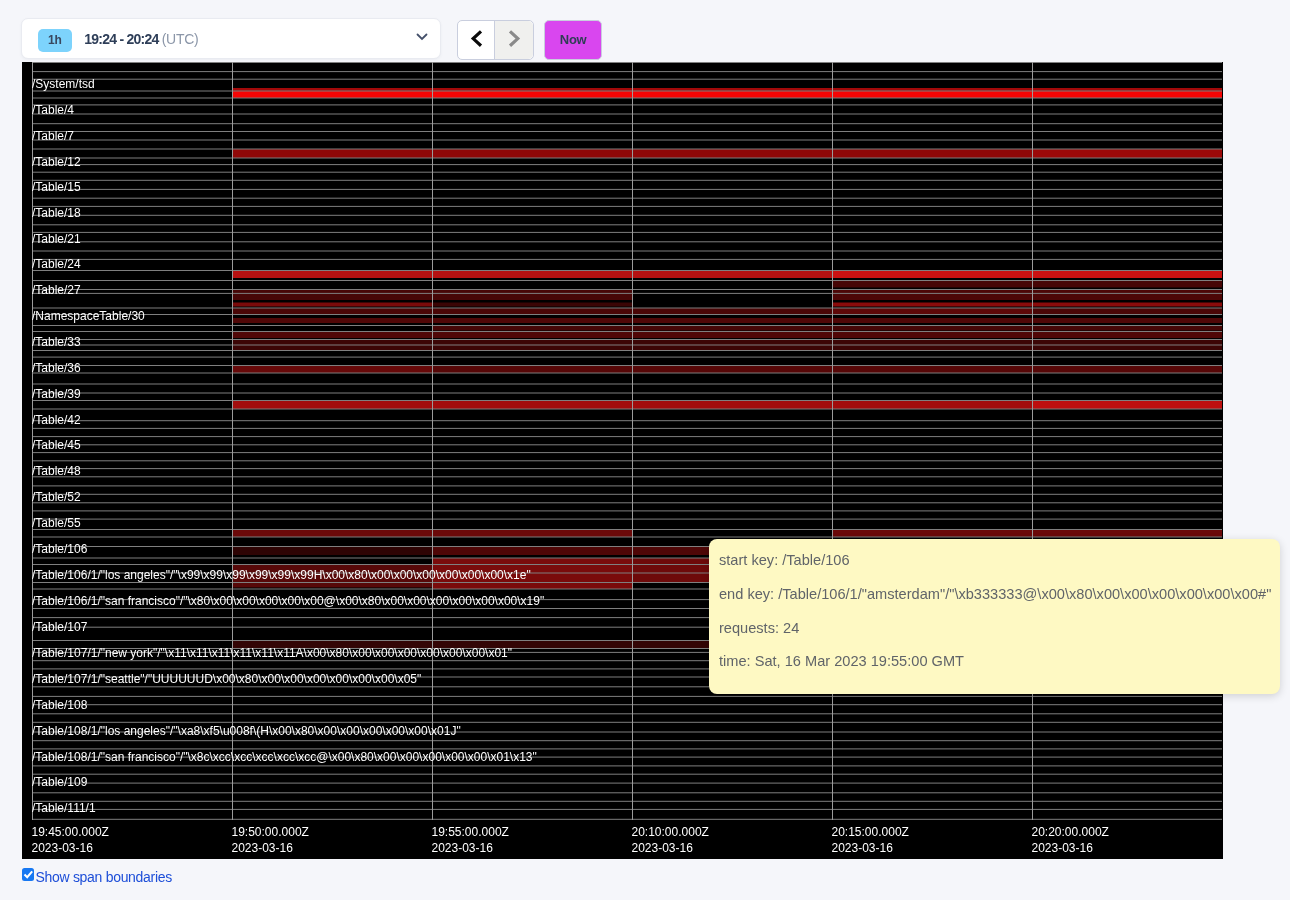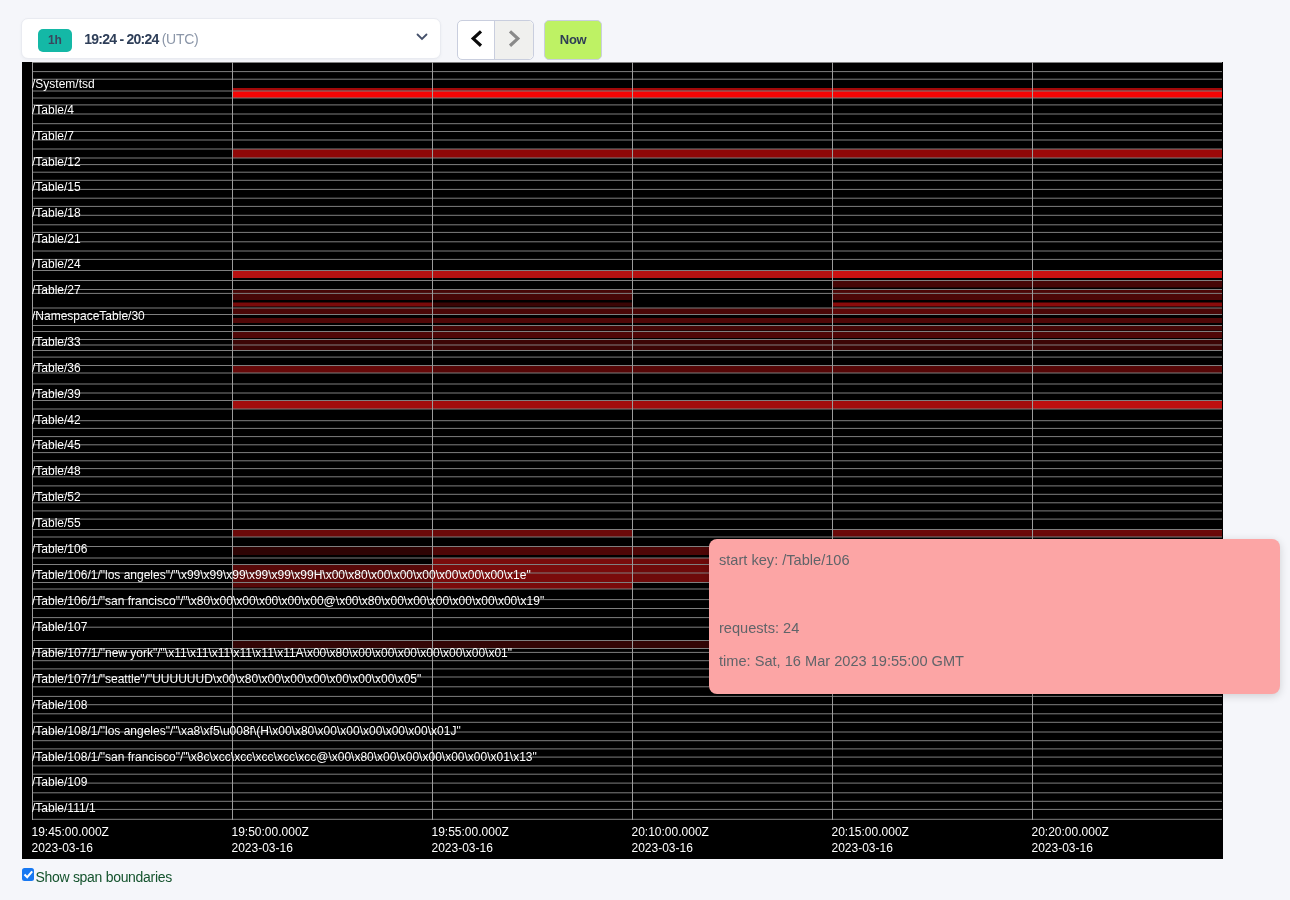--- a/index.html
+++ b/index.html
@@ -1,36 +1,36 @@
 <!DOCTYPE html>
 <html><head><meta charset="utf-8"><style>
 html,body{margin:0;padding:0;width:1290px;height:900px;background:#f5f6fa;overflow:hidden;
 font-family:"Liberation Sans",sans-serif;}
 .abs{position:absolute;}
 #picker{left:21.3px;top:18px;width:419.5px;height:41.2px;background:#fff;
 border:1px solid #e9ebf1;border-radius:7px;box-sizing:border-box;box-shadow:0 1px 3px rgba(40,50,80,0.05);}
-#badge{left:15.5px;top:9.5px;width:34px;height:23.5px;background:#14b8a6;border-radius:5px;
+#badge{left:15.5px;top:9.5px;width:34px;height:23.5px;background:#7dd3fc;border-radius:5px;
 color:#39475e;font-weight:bold;font-size:12px;text-align:center;letter-spacing:-0.3px;line-height:23.5px;}
 #range{left:62px;top:0;height:39.2px;line-height:40px;font-size:14px;letter-spacing:-0.75px;
 font-weight:bold;color:#2e3e58;text-align:center;}
 #range span{font-weight:normal;color:#8b96a8;letter-spacing:-0.3px;}
 #ddchev{right:12px;top:14px;}
 #nav{left:457px;top:20.3px;width:77.3px;height:39.4px;background:#fff;
 border:1px solid #c9cede;border-radius:5px;box-sizing:border-box;}
 #navr{position:absolute;right:0;top:0;width:39.3px;height:37.4px;background:#f0f0ee;
 border-left:1px solid #c9cede;border-radius:0 5px 5px 0;box-sizing:border-box;}
-#now{left:543.8px;top:20.2px;width:58.6px;height:39.4px;background:#bef264;
+#now{left:543.8px;top:20.2px;width:58.6px;height:39.4px;background:#d946ef;
 border:1px solid #c9cede;border-radius:5px;box-sizing:border-box;color:#2f3e55;
 font-weight:bold;font-size:13px;letter-spacing:-0.3px;text-align:center;line-height:37.5px;}
-#tip{left:708.5px;top:538.5px;width:571px;height:155px;background:#fca5a5;border-radius:8px;
+#tip{left:708.5px;top:538.5px;width:571px;height:155px;background:#fef9c3;border-radius:8px;
 box-shadow:0 2px 8px rgba(0,0,0,0.16);color:#606469;font-size:14.6px;}
 #tip div{position:absolute;left:10.5px;white-space:nowrap;}
 #cb{left:21.5px;top:868px;width:12.5px;height:12.5px;background:#1778f2;border-radius:2.5px;overflow:hidden;}
 #cb svg{display:block;}
-#cblab{left:35.5px;top:868.5px;font-size:14px;letter-spacing:-0.3px;color:#14532d;white-space:nowrap;}
+#cblab{left:35.5px;top:868.5px;font-size:14px;letter-spacing:-0.3px;color:#1d4ed8;white-space:nowrap;}
 </style></head>
 <body>
 <div class="abs" id="picker">
   <div class="abs" id="badge">1h</div>
   <div class="abs" id="range">19:24 - 20:24 <span>(UTC)</span></div>
   <svg class="abs" id="ddchev" width="12" height="8" viewBox="0 0 12 8">
       <path d="M1.5 1.5 L6 6 L10.5 1.5" stroke="#44506a" stroke-width="1.8" fill="none" stroke-linecap="round"></path>
     </svg>
 </div>
 <div class="abs" id="nav">
@@ -218,20 +218,21 @@
 <text x="609.5" y="774">20:10:00.000Z</text>
 <text x="609.5" y="789.5">2023-03-16</text>
 <text x="809.5" y="774">20:15:00.000Z</text>
 <text x="809.5" y="789.5">2023-03-16</text>
 <text x="1009.5" y="774">20:20:00.000Z</text>
 <text x="1009.5" y="789.5">2023-03-16</text>
 </g>
 </svg>
 <div class="abs" id="tip">
   <div style="top:13px">start key: /Table/106</div>
+  <div style="top:47.5px">end key: /Table/106/1/"amsterdam"/"\xb333333@\x00\x80\x00\x00\x00\x00\x00\x00#"</div>
   <div style="top:81px">requests: 24</div>
   <div style="top:114.5px">time: Sat, 16 Mar 2023 19:55:00 GMT</div>
 </div>
 <div class="abs" id="cb">
     <svg width="12.5" height="12.5" viewBox="0 0 12.5 12.5">
       <path d="M2.5 6.5 L5.2 9.2 L10.2 3.4" stroke="#fff" stroke-width="2.1" fill="none"></path>
     </svg>
   </div>
 <div class="abs" id="cblab">Show span boundaries</div>
 </body></html>

